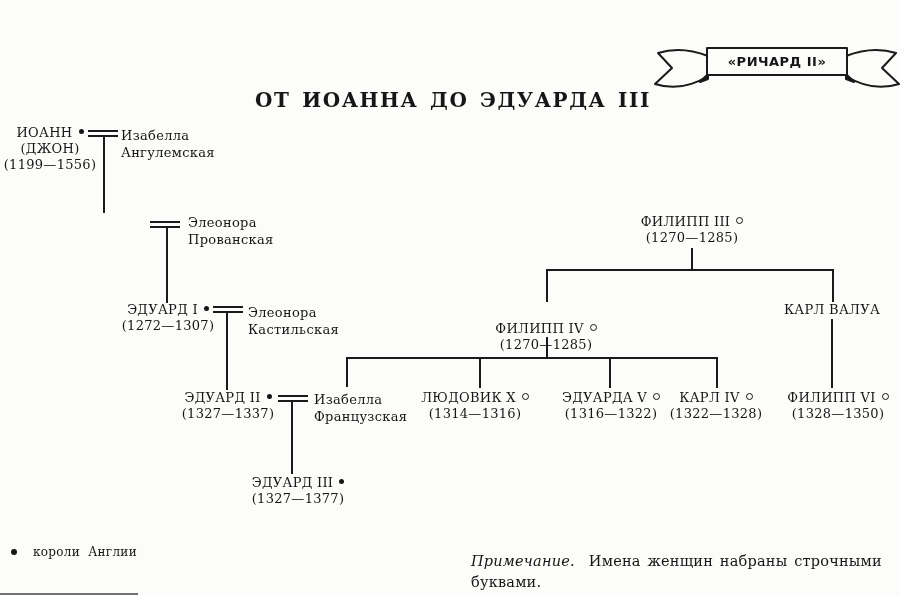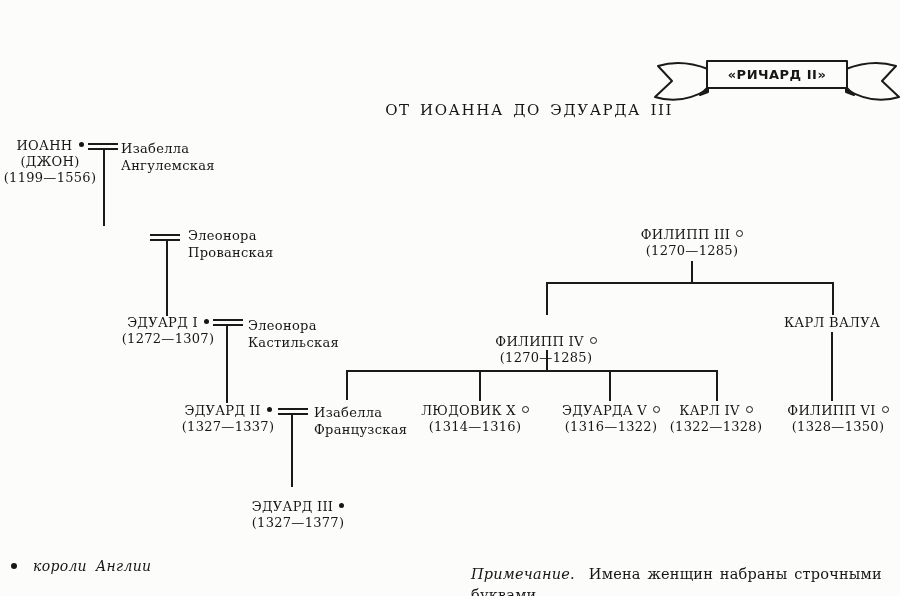--- a/index.html
+++ b/index.html
@@ -2,26 +2,26 @@
 <html><head>
 <meta charset="utf-8">
 <style>
   html,body{margin:0;padding:0;}
   body{
     width:900px;height:596px;position:relative;overflow:hidden;
     background:#fcfcfa;
     font-family:"DejaVu Serif", serif;
     color:#161616;
   }
-  .page{position:absolute;inset:0;margin-top:13px;}
+  .page{position:absolute;inset:0;}
 
   
   .title{
     position:absolute;left:233px;top:88px;width:440px;
-    text-align:right;font-size:15px;font-weight:normal;letter-spacing:1.6px;
+    text-align:center;font-size:20px;font-weight:bold;letter-spacing:1.6px;
     word-spacing:3px;
   }
 
   
   .banner{position:absolute;left:650px;top:38px;width:250px;height:64px;}
   .banner text{
     font-family:"DejaVu Sans", sans-serif;font-weight:bold;font-size:13px;
     letter-spacing:0.5px;
   }
 
@@ -44,21 +44,21 @@
   .marr{
     position:absolute;width:30px;height:3px;
     border-top:2px solid #1a1a1a;border-bottom:2px solid #1a1a1a;
   }
 
   
   .vline{position:absolute;width:2px;background:#1a1a1a;}
   .hline{position:absolute;height:2px;background:#1a1a1a;}
 
   
-  .legend-row{position:absolute;font-size:14px;letter-spacing:0.3px;word-spacing:4px;font-style:italic;}
+  .legend-row{position:absolute;font-size:12px;letter-spacing:0.3px;word-spacing:4px;}
   .legend-row .dot,.legend-row .ring{margin:0 16px 0 0;top:-1px;}
   .legend-row .ring{width:6px;height:6px;}
   .legend-row .dot{width:6px;height:6px;}
 
   
   .note{
     position:absolute;left:471px;top:551px;width:426px;
     font-size:14.5px;line-height:21px;letter-spacing:0.2px;word-spacing:2px;
   }
   .note .lbl{font-style:italic;}
@@ -134,21 +134,21 @@
 
   <div class="node" style="left:174px;top:390px;width:108px">
     <span class="nm"><span>ЭДУАРД II</span><span class="dot"></span></span>
     <span class="nm">(1327—1337)</span>
   </div>
   <div class="node la" style="left:314px;top:391px;width:120px">
     <span class="nm">Изабелла</span>
     <span class="nm">Французская</span>
   </div>
 
-  <div class="node" style="left:244px;top:486px;width:108px">
+  <div class="node" style="left:244px;top:475px;width:108px">
     <span class="nm"><span>ЭДУАРД III</span><span class="dot"></span></span>
     <span class="nm">(1327—1377)</span>
   </div>
 
   <div class="node" style="left:630px;top:214px;width:124px">
     <span class="nm"><span>ФИЛИПП III</span><span class="ring"></span></span>
     <span class="nm">(1270—1285)</span>
   </div>
 
   <div class="node" style="left:484px;top:321px;width:124px">

